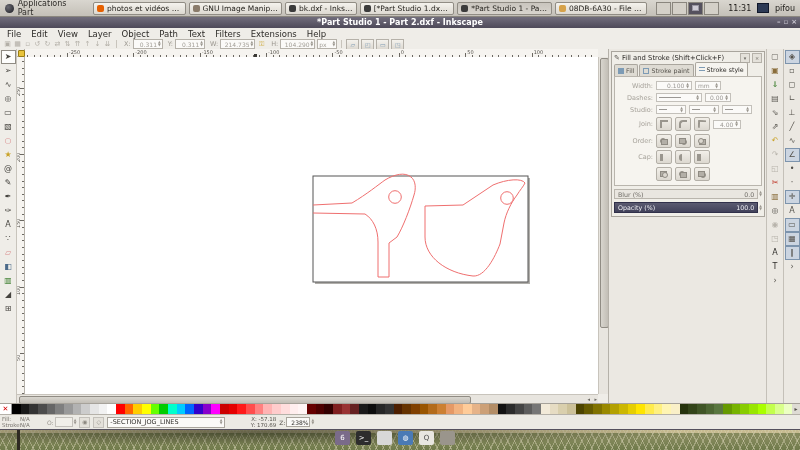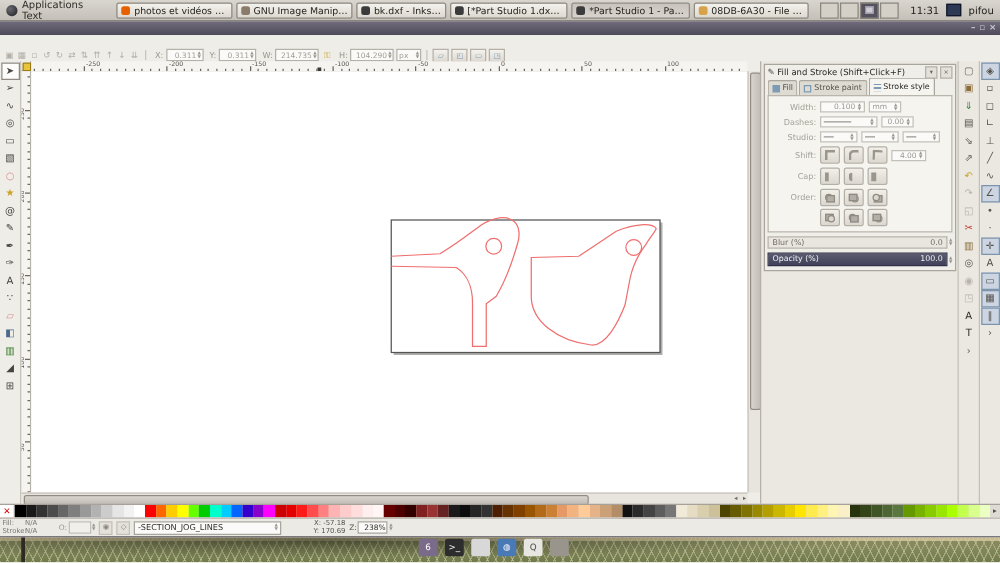--- a/index.html
+++ b/index.html
@@ -142,21 +142,21 @@
   .dicon{width:15px;height:14px;border-radius:2px;font-size:7px;color:#fff;text-align:center;line-height:14px;}
 </style>
 </head>
 <body>
 
 <div class="screen">
 
   <div class="abs taskbar">
     <div class="appmenu">
       <span class="appmenu-icon"></span>
-      <span>Applications Text</span>
+      <span>Applications Part</span>
     </div>
     <div style="display:flex;gap:3px;flex:1 1 auto;min-width:0;">
         <div class="taskbtn">
           <div class="ticon" style="background: rgb(230, 96, 0);"></div>
           <div class="tlabel">photos et vidéos pour...</div>
         </div>
         <div class="taskbtn">
           <div class="ticon" style="background: rgb(138, 123, 106);"></div>
           <div class="tlabel">GNU Image Manipulat...</div>
         </div>
@@ -184,27 +184,40 @@
           <div class="pdot"></div>
         </div>
         <div class="pcell"></div>
       </div>
     <span class="clock" style="margin-left:6px;">11:31</span>
     <span class="sysicon"></span>
     <span class="user">pifou</span>
   </div>
 
   <div class="abs titlebar">
+    <span>*Part Studio 1 - Part 2.dxf - Inkscape</span>
     <span class="winbtns">
       <span>–</span>
       <span>▫</span>
       <span>×</span>
     </span>
   </div>
 
+  <div class="abs menubar">
+      <div class="menu-item">File</div>
+      <div class="menu-item">Edit</div>
+      <div class="menu-item">View</div>
+      <div class="menu-item">Layer</div>
+      <div class="menu-item">Object</div>
+      <div class="menu-item">Path</div>
+      <div class="menu-item">Text</div>
+      <div class="menu-item">Filters</div>
+      <div class="menu-item">Extensions</div>
+      <div class="menu-item">Help</div>
+    </div>
 
   <div class="abs controlsbar">
     <span style="display:flex;gap:1px;" id="cicons">
         <div class="cicon">▣</div>
         <div class="cicon">▦</div>
         <div class="cicon">▫</div>
         <div class="cicon">↺</div>
         <div class="cicon">↻</div>
         <div class="cicon">⇄</div>
         <div class="cicon">⇅</div>
@@ -502,45 +515,33 @@
           <span class="dfield" style="width:30px;justify-content:space-between;">
               <span class="markline"></span>
               <span class="spin">▲<br>▼</span>
             </span>
           <span class="dfield" style="width:30px;justify-content:space-between;">
               <span class="markline"></span>
               <span class="spin">▲<br>▼</span>
             </span>
         </div>
         <div class="frow">
-          <span class="flabel">Shift:</span>
+          <span class="flabel">Join:</span>
           <span class="sbtn">
               <span class="jm"></span>
             </span>
           <span class="sbtn">
               <span class="jm jr"></span>
             </span>
           <span class="sbtn">
               <span class="jm jb"></span>
             </span>
           <span class="dfield" style="width:28px;justify-content:flex-end;">
               <span>4.00</span>
               <span class="spin">▲<br>▼</span>
-            </span>
-        </div>
-        <div class="frow">
-          <span class="flabel">Cap:</span>
-          <span class="sbtn">
-              <span class="cb"></span>
-            </span>
-          <span class="sbtn">
-              <span class="cb cr"></span>
-            </span>
-          <span class="sbtn">
-              <span class="cb cs"></span>
             </span>
         </div>
         <div class="frow" style="margin-bottom:2px;">
           <span class="flabel">Order:</span>
           <span class="sbtn">
               <span class="os">
                 <span class="ci"></span>
                 <span class="sq"></span>
               </span>
             </span>
@@ -548,20 +549,32 @@
               <span class="os flip">
                 <span class="ci"></span>
                 <span class="sq"></span>
               </span>
             </span>
           <span class="sbtn">
               <span class="os">
                 <span class="sq"></span>
                 <span class="ci"></span>
               </span>
+            </span>
+        </div>
+        <div class="frow">
+          <span class="flabel">Cap:</span>
+          <span class="sbtn">
+              <span class="cb"></span>
+            </span>
+          <span class="sbtn">
+              <span class="cb cr"></span>
+            </span>
+          <span class="sbtn">
+              <span class="cb cs"></span>
             </span>
         </div>
         <div class="frow" style="margin-bottom:0;">
           <span class="flabel"></span>
           <span class="sbtn">
               <span class="os flip">
                 <span class="sq"></span>
                 <span class="ci"></span>
               </span>
             </span>

